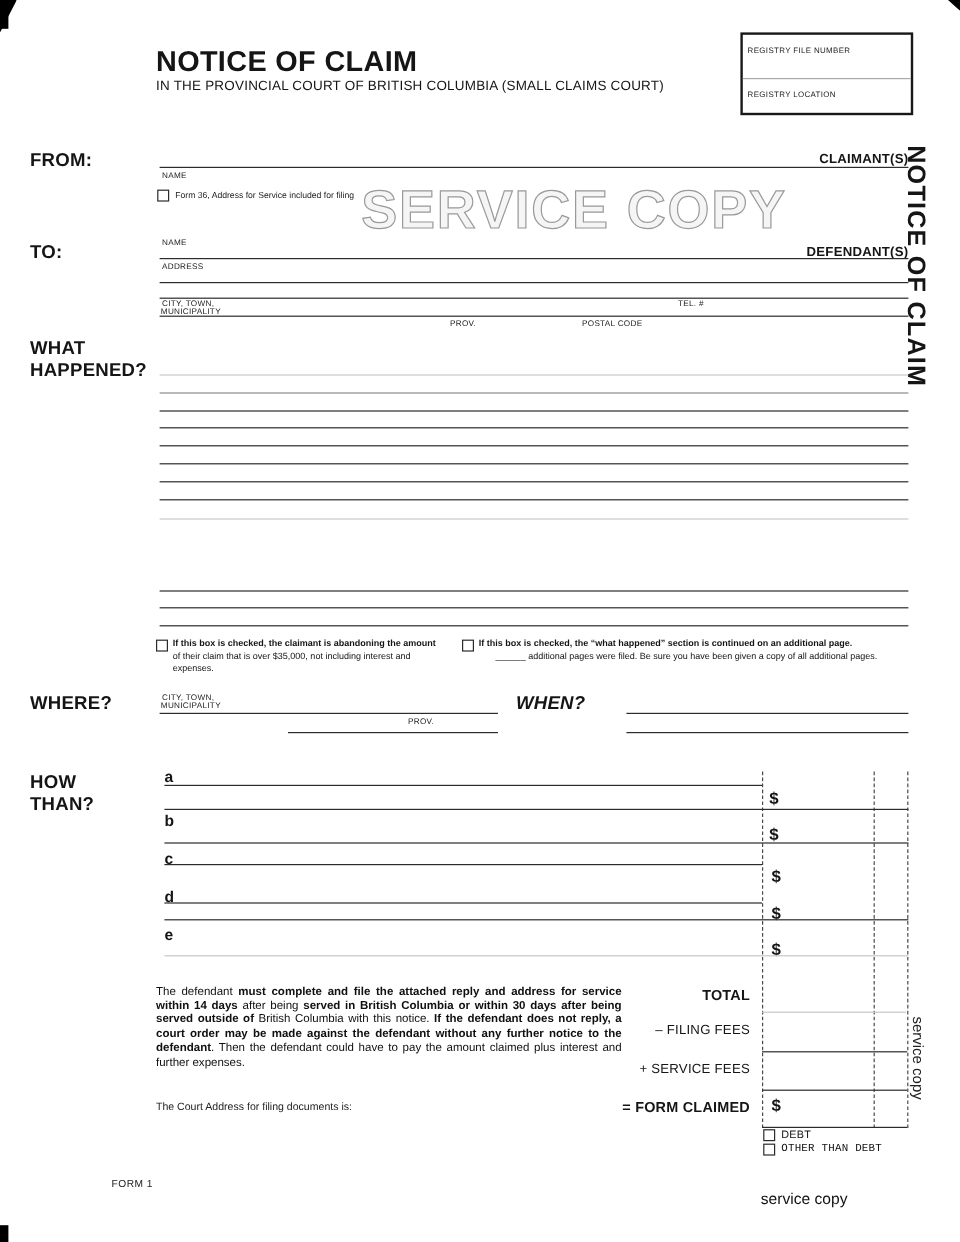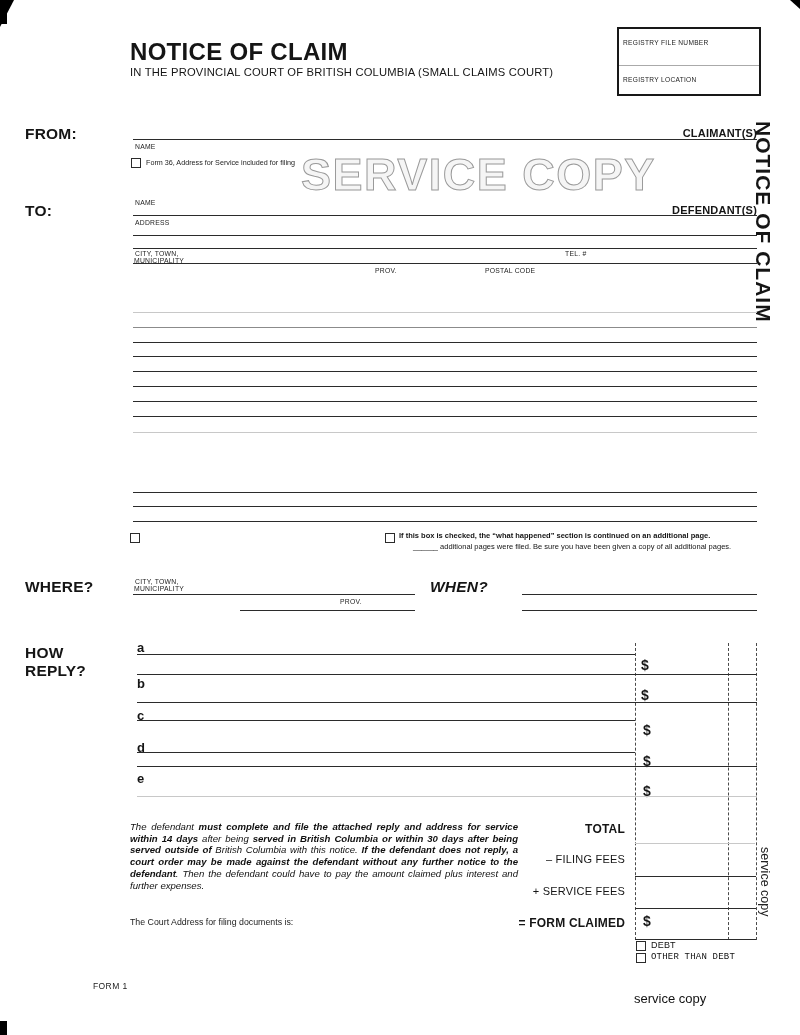--- a/index.html
+++ b/index.html
@@ -36,21 +36,21 @@
   .side-title { position:absolute; left:751px; top:121px; height:222px; font-size:21px;
     font-weight:bold; letter-spacing:1px; white-space:nowrap; }
   .side-service { position:absolute; left:758px; top:847px; height:100px; font-size:12.5px; color:#222; }
   .rowletter { position:absolute; font-size:13px; font-weight:600; }
   .dollar { position:absolute; font-size:14px; font-weight:600; }
   .totlabel { position:absolute; font-size:11px; text-align:right; letter-spacing:.2px; }
   .totlabel.b { font-size:12px; font-weight:bold; }
   .tl-head { position:absolute; left:130px; top:807px; width:388px; text-align:center;
     font-size:11.5px; font-weight:bold; letter-spacing:.2px; }
   .tl-body { position:absolute; left:130px; top:821px; width:388px; font-size:9.6px;
-    line-height:11.7px; text-align:justify; color:#101010;font-style:italic; }
+    line-height:11.7px; text-align:justify; color:#101010; }
   .court { position:absolute; left:130px; top:917px; font-size:8.8px; color:#222; }
   .footform { position:absolute; left:66px; top:981px; font-size:8.5px; letter-spacing:.4px; color:#222;margin-left:27px; }
   .footservice { position:absolute; left:634px; top:991px; font-size:13px; color:#111; }
   .dchk-label { position:absolute; font-size:9px; letter-spacing:.2px; color:#111; }
   
   .art { position:absolute; background:#000; }
   .art.tl { left:0; top:0; width:14px; height:27px; clip-path:polygon(0 0,100% 0,0 100%); }
   .art.tl2 { left:0; top:8px; width:7px; height:16px; }
   .art.tr { right:0; top:0; width:10px; height:9px; clip-path:polygon(0 0,100% 0,100% 100%); }
   .art.bl { left:0; bottom:0; width:7px; height:14px; }
@@ -95,55 +95,64 @@
   <div class="tinylabel" style="left:135px;top:219px;">ADDRESS</div>
   <div class="hl" style="left:133px;top:235px;width:624px;"></div>
   <div class="hl" style="left:133px;top:248px;width:624px;"></div>
   <div class="tinylabel" style="left:135px;top:250px;">CITY, TOWN,</div>
   <div class="tinylabel" style="left:134px;top:257px;">MUNICIPALITY</div>
   <div class="tinylabel" style="left:565px;top:250px;">TEL. #</div>
   <div class="hl" style="left:133px;top:263px;width:624px;"></div>
   <div class="tinylabel" style="left:375px;top:267px;">PROV.</div>
   <div class="tinylabel" style="left:485px;top:267px;">POSTAL CODE</div>
 
+  <div class="sec2" style="left:25px;top:282px;">
+    <div>WHAT</div>
+    <div>HAPPENED?</div>
+  </div>
   <div class="hl light" style="left:133px;top:312px;width:624px;"></div>
   <div class="hl mid" style="left:133px;top:327px;width:624px;"></div>
   <div class="hl" style="left:133px;top:342px;width:624px;"></div>
   <div class="hl" style="left:133px;top:356px;width:624px;"></div>
   <div class="hl" style="left:133px;top:371px;width:624px;"></div>
   <div class="hl" style="left:133px;top:386px;width:624px;"></div>
   <div class="hl" style="left:133px;top:401px;width:624px;"></div>
   <div class="hl" style="left:133px;top:416px;width:624px;"></div>
   <div class="hl light" style="left:133px;top:432px;width:624px;"></div>
   <div class="hl" style="left:133px;top:492px;width:624px;"></div>
   <div class="hl" style="left:133px;top:506px;width:624px;"></div>
   <div class="hl" style="left:133px;top:521px;width:624px;"></div>
 
   <div class="cb" style="left:130px;top:533px;"></div>
+  <div class="note" style="left:144px;top:531px;width:236px;">
+    <div class="nb">If this box is checked, the claimant is abandoning the amount</div>
+    <div>of their claim that is over $35,000, not including interest and</div>
+    <div>expenses.</div>
+  </div>
 
   <div class="cb" style="left:385px;top:533px;"></div>
   <div class="note" style="left:399px;top:531px;width:362px;">
     <div class="nb">If this box is checked, the “what happened” section is continued on an additional page.</div>
     <div style="padding-left:14px;">______ additional pages were filed. Be sure you have been given a copy of all additional pages.</div>
   </div>
 
   <div class="sec" style="left:25px;top:578px;">WHERE?</div>
   <div class="tinylabel" style="left:135px;top:578px;">CITY, TOWN,</div>
   <div class="tinylabel" style="left:134px;top:585px;">MUNICIPALITY</div>
   <div class="hl" style="left:133px;top:594px;width:282px;"></div>
   <div class="tinylabel" style="left:340px;top:598px;">PROV.</div>
   <div class="hl" style="left:240px;top:610px;width:175px;"></div>
 
   <div class="sec" style="left:430px;top:578px;font-style:italic;">WHEN?</div>
   <div class="hl" style="left:522px;top:594px;width:235px;"></div>
   <div class="hl" style="left:522px;top:610px;width:235px;"></div>
 
   <div class="sec2" style="left:25px;top:644px;line-height:18px;">
     <div>HOW</div>
-    <div>REPLY?</div>
+    <div>THAN?</div>
   </div>
 
   <div class="vdash" style="left:635px;top:643px;height:297px;"></div>
   <div class="vdash" style="left:728px;top:643px;height:297px;"></div>
   <div class="vdash" style="left:756px;top:643px;height:297px;"></div>
 
   <div class="rowletter" style="left:137px;top:640px;">a</div>
   <div class="hl" style="left:137px;top:654px;width:498px;"></div>
   <div class="dollar" style="left:641px;top:657px;">$</div>
   <div class="hl" style="left:137px;top:674px;width:620px;"></div>

